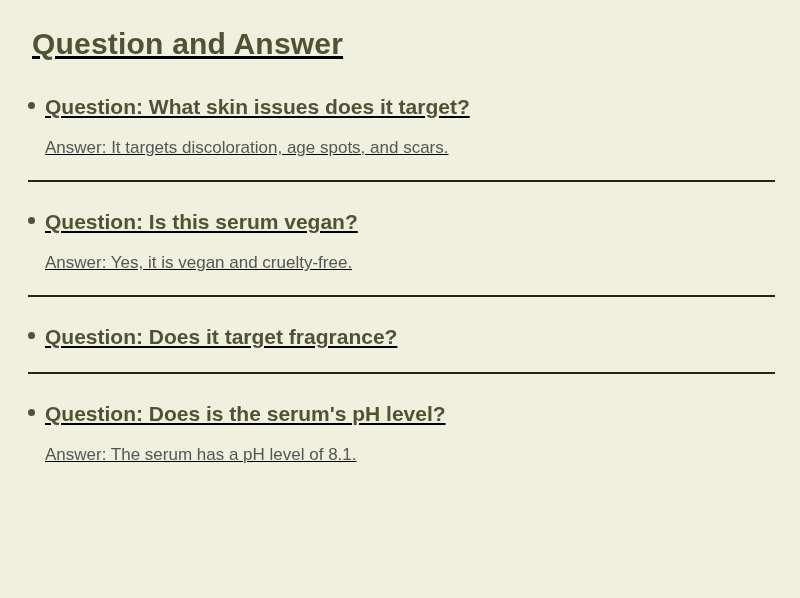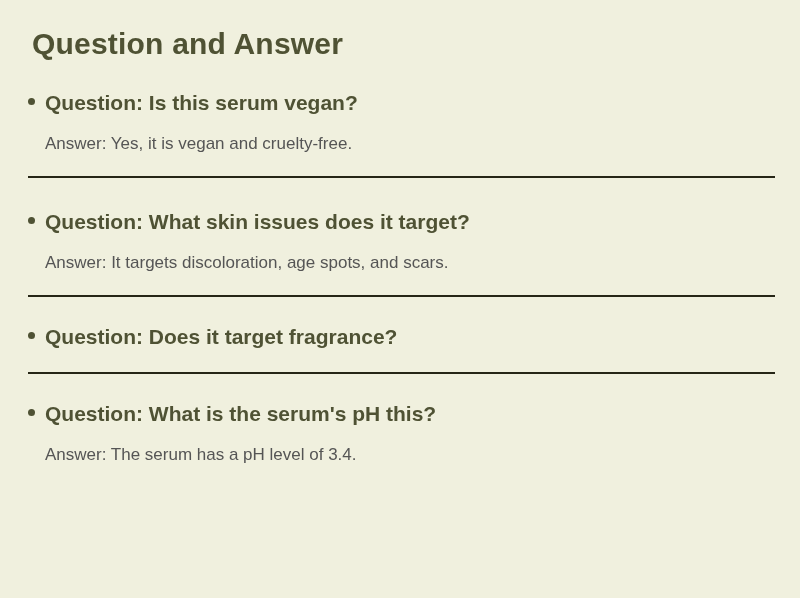--- a/index.html
+++ b/index.html
@@ -12,20 +12,21 @@
     background: #f0f0de;
     font-family: "Liberation Sans", sans-serif;
     overflow: hidden;
   }
   .page {
     width: 800px;
     height: 598px;
     box-sizing: border-box;
     padding: 0;
     position: relative;
+    text-decoration: underline;
   }
   .page-title {
     color: #4f5234;
     font-size: 30px;
     font-weight: bold;
     letter-spacing: 0.2px;
     margin: 0;
     padding: 25px 0 0 32px;
     line-height: 1.25;
   }
@@ -82,51 +83,51 @@
 </head>
 <body>
 
 <div class="page">
 
   <h1 class="page-title">Question and Answer</h1>
 
   <ul class="qa-list">
 
     <li class="qa-block">
+      <div class="first-block-spacer"></div>
+      <div class="qa-question">
+        <span class="bullet-dot"></span>
+        <span>Question: What skin issues does it target?</span>
+      </div>
+      <div class="qa-answer">Answer: It targets discoloration, age spots, and scars.</div>
+      <hr class="qa-divider">
+    </li>
+
+    <li class="qa-block">
       <div class="block-spacer-top"></div>
       <div class="qa-question">
         <span class="bullet-dot"></span>
         <span>Question: Is this serum vegan?</span>
       </div>
       <div class="qa-answer">Answer: Yes, it is vegan and cruelty-free.</div>
-      <hr class="qa-divider">
-    </li>
-
-    <li class="qa-block">
-      <div class="first-block-spacer"></div>
-      <div class="qa-question">
-        <span class="bullet-dot"></span>
-        <span>Question: What skin issues does it target?</span>
-      </div>
-      <div class="qa-answer">Answer: It targets discoloration, age spots, and scars.</div>
       <hr class="qa-divider">
     </li>
 
     <li class="qa-block">
       <div class="block-spacer-top"></div>
       <div class="qa-question">
         <span class="bullet-dot"></span>
         <span>Question: Does it target fragrance?</span>
       </div>
       <hr class="qa-divider">
     </li>
 
     <li class="qa-block">
       <div class="block-spacer-top"></div>
       <div class="qa-question">
         <span class="bullet-dot"></span>
-        <span>Question: What is the serum's pH this?</span>
+        <span>Question: Does is the serum's pH level?</span>
       </div>
-      <div class="qa-answer">Answer: The serum has a pH level of 3.4.</div>
+      <div class="qa-answer">Answer: The serum has a pH level of 8.1.</div>
     </li>
 
   </ul>
 </div>
 
 </body></html>

